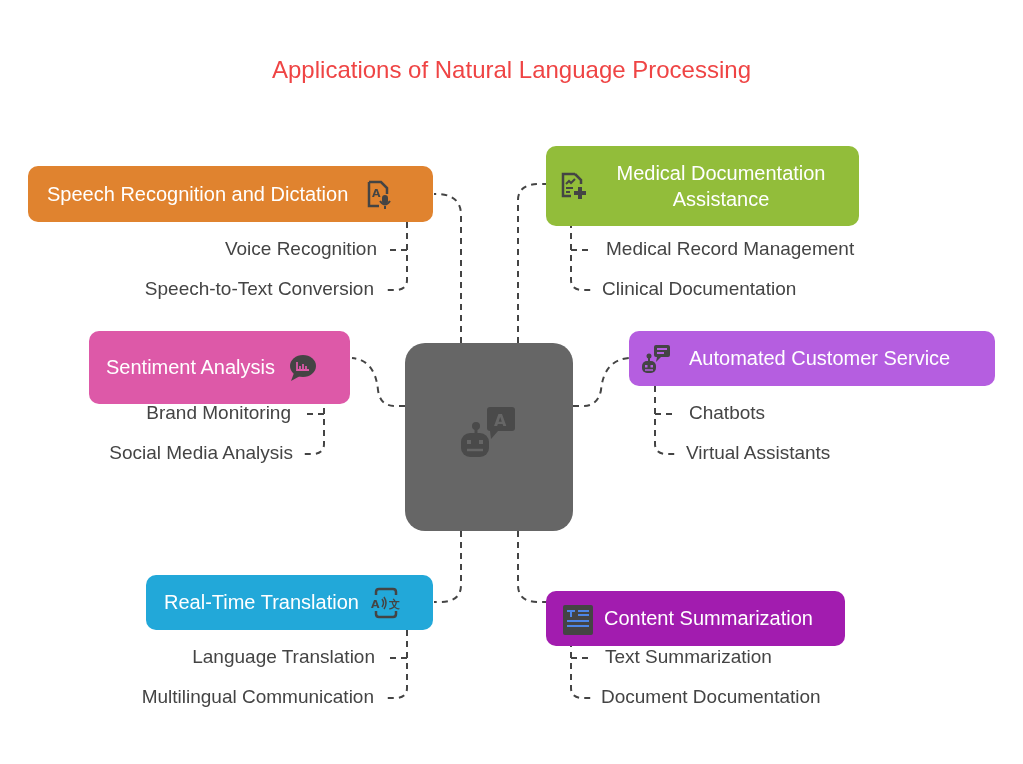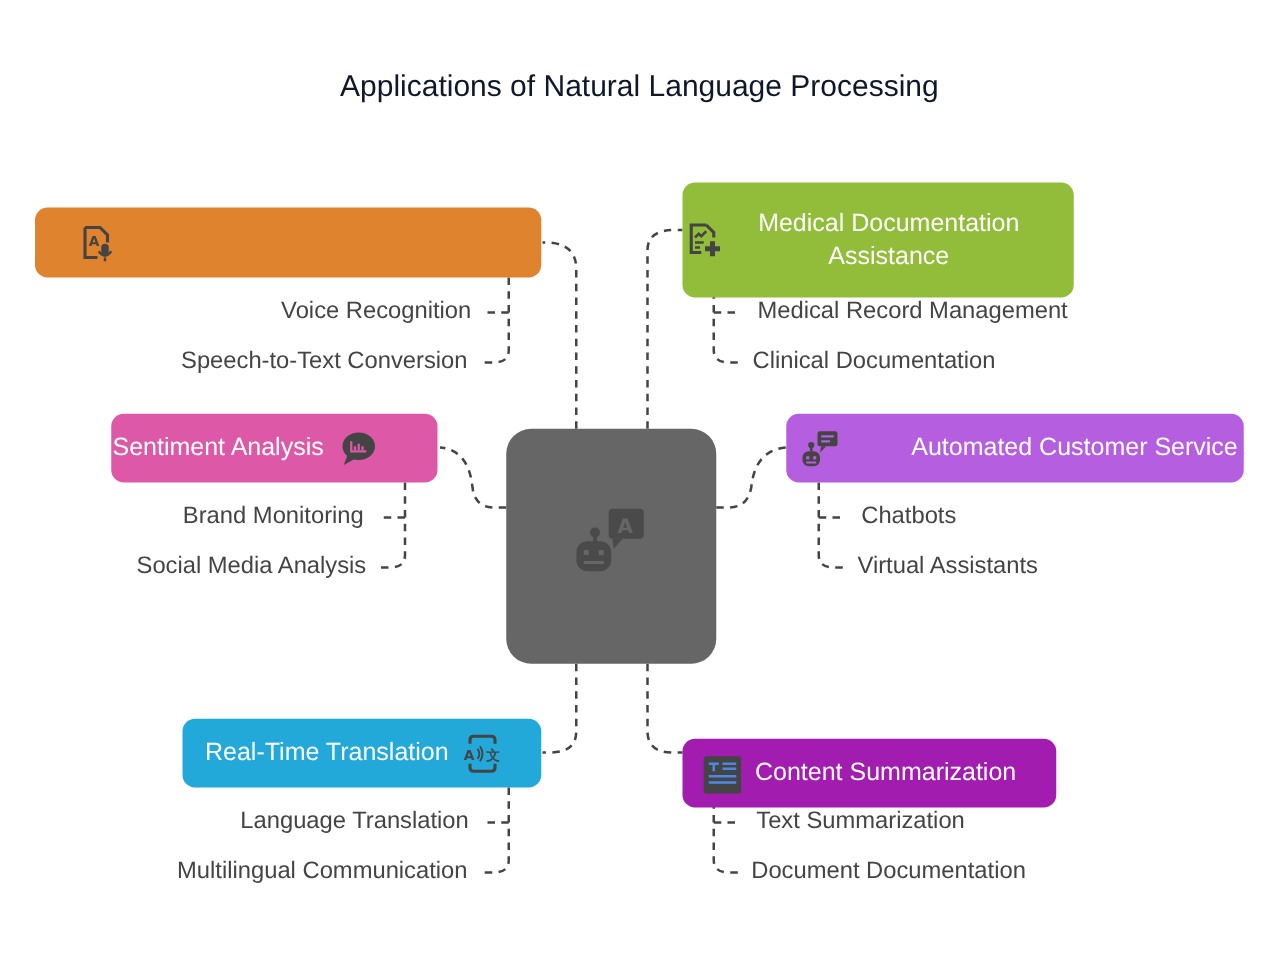--- a/index.html
+++ b/index.html
@@ -1,19 +1,19 @@
 <!DOCTYPE html>
 <html><head>
 <meta charset="utf-8">
 <style>
   html, body { margin: 0; padding: 0; background: #ffffff; }
   body { width: 1023px; height: 764px; position: relative; overflow: hidden;
          font-family: "Liberation Sans", sans-serif; }
   .title { position: absolute; left: 0; top: 56px; width: 1023px; text-align: center;
-           font-size: 24px; color: #0f172a; }
+           font-size: 24px; color: #ef4444; }
   svg.lines { position: absolute; left: 0; top: 0; }
   .box { position: absolute; border-radius: 10px; color: #fff; font-size: 20px;
          display: flex; align-items: center; box-sizing: border-box; }
   .box .lbl { white-space: nowrap; }
   .icon { display: inline-flex; width: 34px; height: 34px; align-items: center; justify-content: center; }
   .icon svg { width: 32px; height: 32px; }
   .sub { position: absolute; font-size: 19px; color: #444; white-space: nowrap; }
   .sub.r { text-align: right; }
   .center { position: absolute; left: 405px; top: 343px; width: 168px; height: 188px;
             background: #666666; border-radius: 20px; color: #fff;
@@ -48,62 +48,63 @@
 
     <path d="M655 386 V444 Q655 454 667 454 H675 M655 414 H675"></path>
 
     <path d="M407 630 V688 Q407 698 395 698 H387 M407 658 H387"></path>
 
     <path d="M571 630 V688 Q571 698 583 698 H591 M571 658 H591"></path>
   </g>
 </svg>
 
 <div class="box" style="left:28px; top:166px; width:405px; height:56px; background:#e0832f; padding-left:19px;">
+  <span class="lbl">Speech Recognition and Dictation</span>
   <span class="icon" style="margin-left:14px;">
     <svg viewBox="0 0 32 32">
         <path d="M6 4 H18 L24 10 V16" fill="none" stroke="#444" stroke-width="2.5"></path>
         <path d="M6 4 V28 H16" fill="none" stroke="#444" stroke-width="2.5"></path>
         <text x="9" y="19" font-size="11" font-weight="bold" fill="#444" font-family="DejaVu Sans, sans-serif">A</text>
         <rect x="19" y="17" width="6" height="9" rx="3" fill="#444"></rect>
         <path d="M17 23 Q22 30 27 23 M22 28 V31" fill="none" stroke="#444" stroke-width="2"></path>
       </svg>
   </span>
 </div>
 <div class="sub r" style="right:646px; top:238px;">Voice Recognition</div>
 <div class="sub r" style="right:649px; top:278px;">Speech-to-Text Conversion</div>
 
-<div class="box" style="left:546px; top:146px; width:313px; height:92px; background:#92bd3a; ">
+<div class="box" style="left:546px; top:146px; width:313px; height:80px; background:#92bd3a; padding-left:10px;">
   <span class="icon">
     <svg viewBox="0 0 32 32">
         <path d="M18 4 H6 V26 H14" fill="none" stroke="#444" stroke-width="2.5"></path>
         <path d="M18 4 L24 10 V14" fill="none" stroke="#444" stroke-width="2.5"></path>
         <path d="M9 14 L12 11 L14 13 L18 9" fill="none" stroke="#444" stroke-width="2"></path>
         <path d="M9 18 H16 M9 22 H13" stroke="#444" stroke-width="2"></path>
         <path d="M23 17 V29 M17 23 H29" stroke="#444" stroke-width="4"></path>
       </svg>
   </span>
   <span class="lbl" style="white-space:normal; text-align:center; width:250px; line-height:26px; margin-left:6px;">Medical Documentation Assistance</span>
 </div>
 <div class="sub" style="left:606px; top:238px;">Medical Record Management</div>
 <div class="sub" style="left:602px; top:278px;">Clinical Documentation</div>
 
-<div class="box" style="left:89px; top:331px; width:261px; height:55px; background:#dd59a8; padding-left:1px;">
+<div class="box" style="left:89px; top:331px; width:261px; height:73px; background:#dd59a8; padding-left:17px;">
   <span class="lbl">Sentiment Analysis</span>
   <span class="icon" style="margin-left:10px;">
     <svg viewBox="0 0 32 32">
         <ellipse cx="17" cy="14" rx="13" ry="11" fill="#444"></ellipse>
         <path d="M8 21 L5 29 L14 24 Z" fill="#444"></path>
         <path d="M11 10 V18 H23 M14 14 V17 M17 12 V17 M20 14 V17" fill="none" stroke="#dd59a8" stroke-width="1.8"></path>
       </svg>
   </span>
 </div>
 <div class="sub r" style="right:732px; top:402px;">Brand Monitoring</div>
 <div class="sub r" style="right:730px; top:442px;">Social Media Analysis</div>
 
-<div class="box" style="left:629px; top:331px; width:366px; height:55px; background:#b55ee0; padding-left:10px;gap:40px;">
+<div class="box" style="left:629px; top:331px; width:366px; height:55px; background:#b55ee0; padding-left:10px;">
   <span class="icon">
     <svg viewBox="0 0 32 32">
         <rect x="14" y="2" width="16" height="12" rx="2" fill="#444"></rect>
         <path d="M17 14 L16 19 L21 14 Z" fill="#444"></path>
         <path d="M17 6 H27 M17 10 H24" stroke="#b55ee0" stroke-width="1.8"></path>
         <circle cx="9" cy="13" r="2.5" fill="#444"></circle>
         <path d="M9 15 V18" stroke="#444" stroke-width="2"></path>
         <rect x="2" y="18" width="14" height="12" rx="5" fill="#444"></rect>
         <rect x="5" y="22" width="2.5" height="2.5" fill="#b55ee0"></rect>
         <rect x="10.5" y="22" width="2.5" height="2.5" fill="#b55ee0"></rect>

